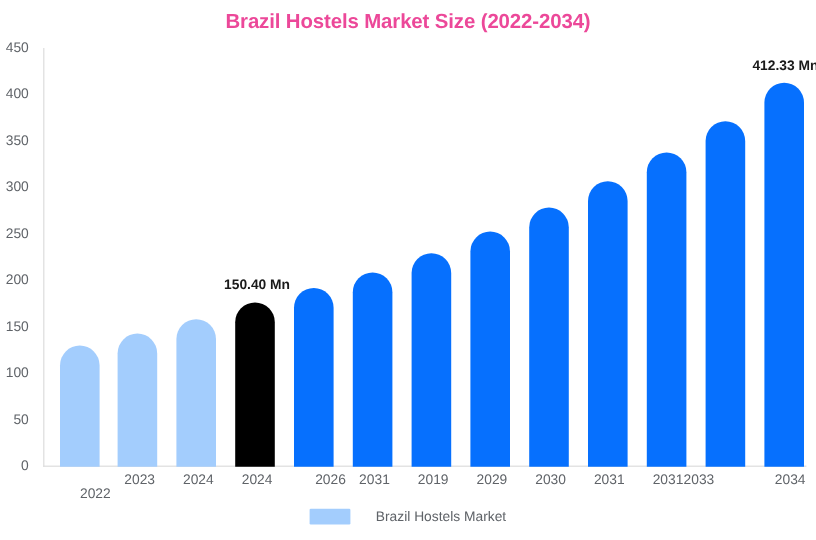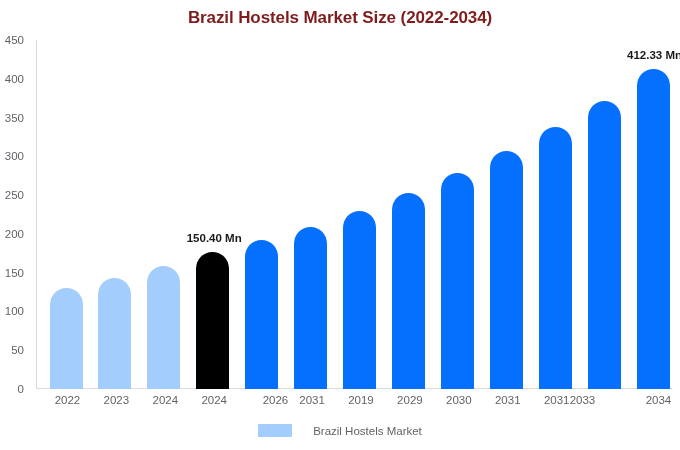--- a/index.html
+++ b/index.html
@@ -16,21 +16,21 @@
     height: 450px;
     background: #ffffff;
   }
   
   #chart-title {
     position: absolute;
     top: 8px; left: 0; width: 680px;
     text-align: center;
     font-size: 17px;
     font-weight: bold;
-    color: #7f1d1d;
+    color: #ec4899;
     letter-spacing: -0.1px;
     white-space: nowrap;
   }
   
   #plot-area {
     position: absolute;
     left: 36px;
     top: 40px;
     width: 636px;
     height: 349px;
@@ -186,21 +186,21 @@
         </div>
         <div class="bar-slot" style="left: 594.077px; width: 48.9231px;">
           <div class="bar" style="height: 319.785px; background: rgb(6, 112, 254);"></div>
         </div>
         <div class="bar-value-label" style="bottom: 145.397px; left: 178.231px; transform: translateX(-50%);">150.40 Mn</div>
         <div class="bar-value-label" style="bottom: 327.785px; left: 618.538px; transform: translateX(-50%);">412.33 Mn</div>
       </div>
   </div>
 
   <div id="x-labels">
-      <div class="x-tick-label" style="left: 7px; width: 48.9231px;">2022</div>
+      <div class="x-tick-label" style="left: 19px; width: 48.9231px; margin-top: 12px;">2022</div>
       <div class="x-tick-label" style="left: 55.9231px; width: 48.9231px;">2023</div>
       <div class="x-tick-label" style="left: 104.846px; width: 48.9231px;">2024</div>
       <div class="x-tick-label" style="left: 153.769px; width: 48.9231px;">2024</div>
       <div class="x-tick-label" style="left: 215px; width: 48.9231px;">2026</div>
       <div class="x-tick-label" style="left: 251.615px; width: 48.9231px;">2031</div>
       <div class="x-tick-label" style="left: 300.538px; width: 48.9231px;">2019</div>
       <div class="x-tick-label" style="left: 349.462px; width: 48.9231px;">2029</div>
       <div class="x-tick-label" style="left: 398.385px; width: 48.9231px;">2030</div>
       <div class="x-tick-label" style="left: 447.308px; width: 48.9231px;">2031</div>
       <div class="x-tick-label" style="left: 496.231px; width: 48.9231px;">2031</div>

